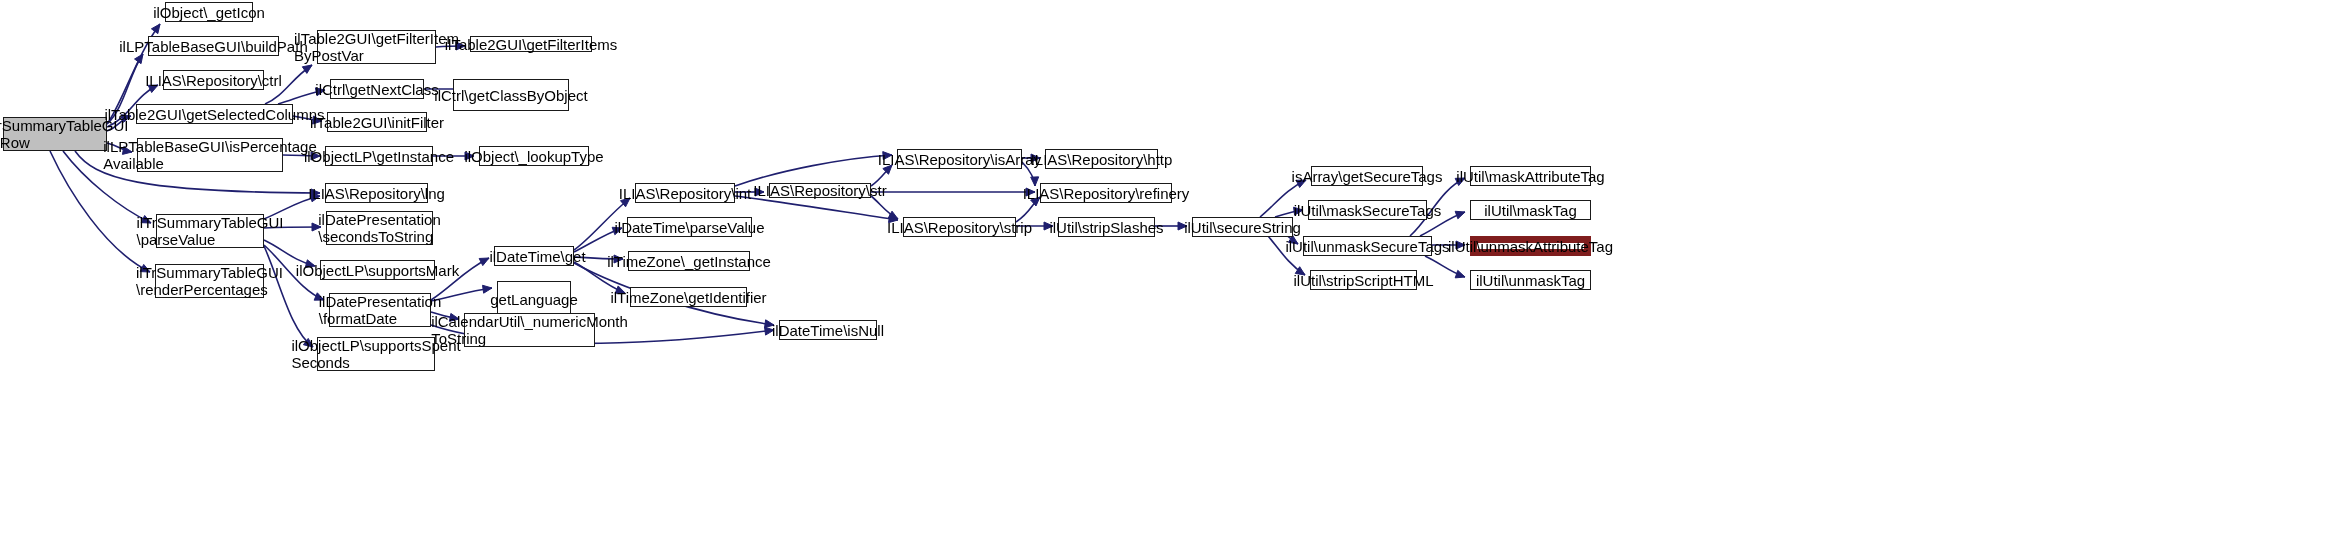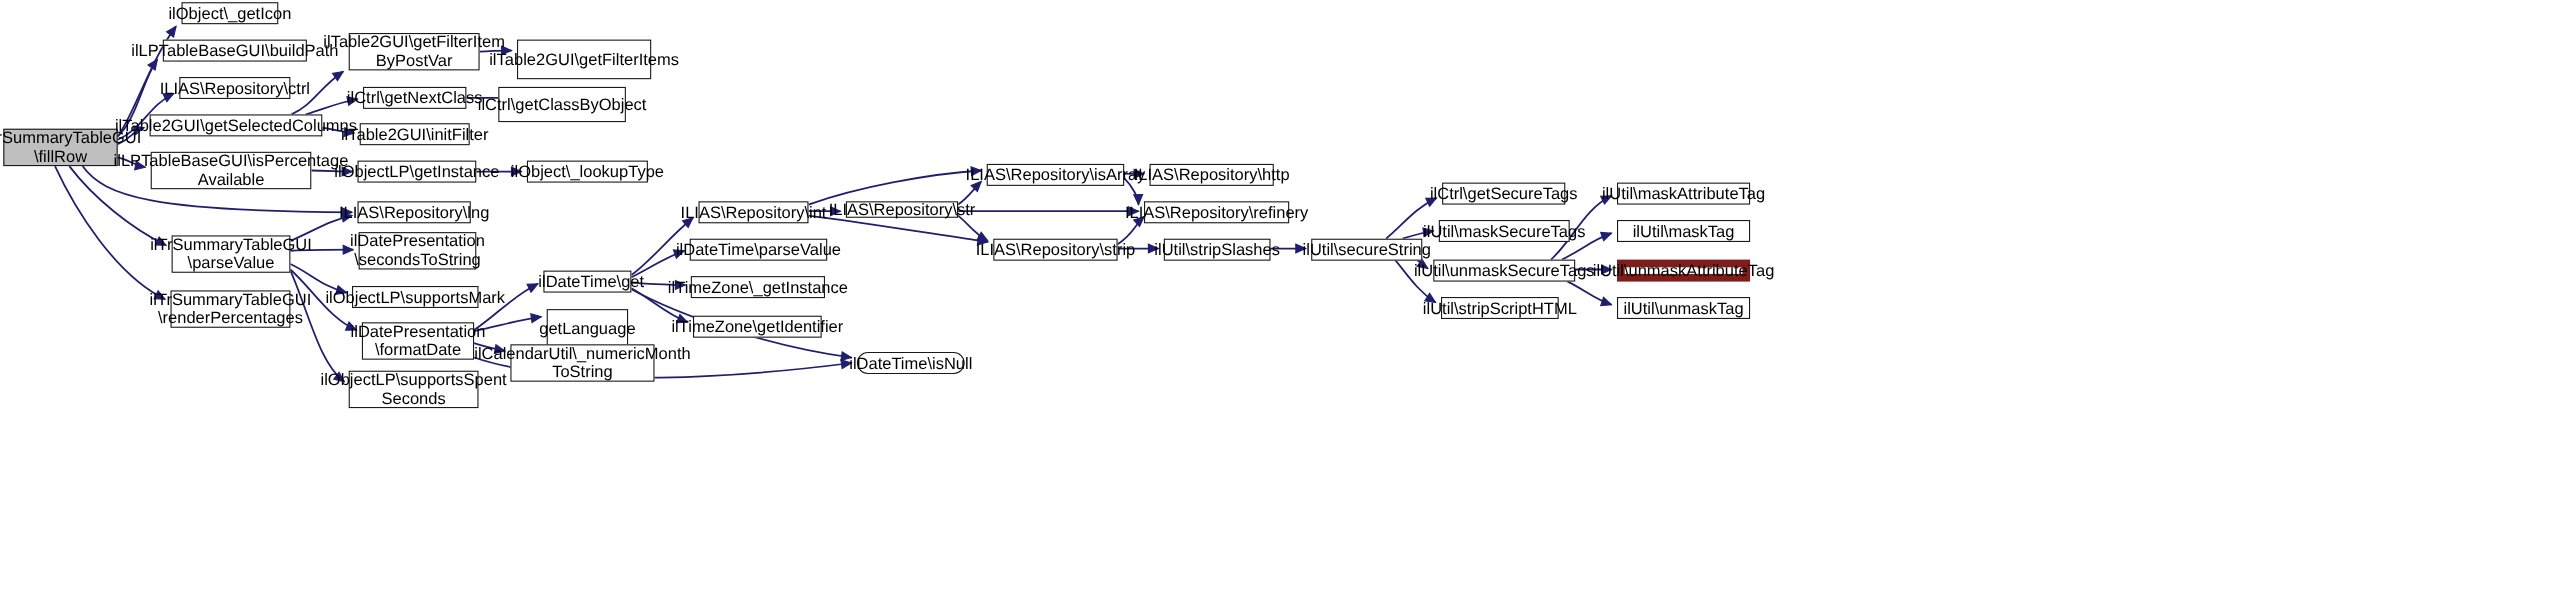--- a/index.html
+++ b/index.html
@@ -1,20 +1,20 @@
 <!DOCTYPE html>
 <html><head>
 <meta charset="utf-8">
 <style>
   html,body{margin:0;padding:0;background:#ffffff;}
   #canvas{position:relative;width:2328px;height:553px;background:#ffffff;
           font-family:"Liberation Sans", sans-serif;overflow:hidden;}
   .node{position:absolute;box-sizing:border-box;border:1px solid #1a1a1a;
         background:#ffffff;color:#000000;font-size:15px;line-height:17px;
-        display:flex;align-items:center;justify-content:center;text-align:center;
+        display:flex;align-items:center;justify-content:center;text-align:left;
         white-space:pre-line;padding:1px 4px;}
   .node.root{background:#bfbfbf;border:1px solid #1a1a1a;}
   .node.red{border:7px solid #7f1d1d;}
   svg.edges{position:absolute;left:0;top:0;width:2328px;height:553px;
             pointer-events:none;overflow:visible;}
   svg.edges path{fill:none;stroke:#1f1f6e;stroke-width:1.6px;}
   svg.edges polygon{fill:#1f1f6e;stroke:#1f1f6e;stroke-width:1px;}
 </style>
 </head>
 <body>
@@ -226,47 +226,47 @@
       <div class="node" style="left: 325px; top: 183px; width: 103px; height: 20px;">ILIAS\Repository\lng</div>
       <div class="node" style="left: 156px; top: 214px; width: 108px; height: 34px;">ilTrSummaryTableGUI
 \parseValue</div>
       <div class="node" style="left: 155px; top: 264px; width: 109px; height: 34px;">ilTrSummaryTableGUI
 \renderPercentages</div>
       <div class="node" style="left: 317px; top: 30px; width: 119px; height: 34px;">ilTable2GUI\getFilterItem
 ByPostVar</div>
       <div class="node" style="left: 330px; top: 79px; width: 94px; height: 20px;">ilCtrl\getNextClass</div>
       <div class="node" style="left: 327px; top: 112px; width: 100px; height: 20px;">ilTable2GUI\initFilter</div>
       <div class="node" style="left: 325px; top: 146px; width: 108px; height: 20px;">ilObjectLP\getInstance</div>
-      <div class="node" style="left: 470px; top: 36px; width: 122px; height: 36px;">ilTable2GUI\getFilterItems</div>
+      <div class="node" style="left: 470px; top: 36px; width: 122px; height: 16px;">ilTable2GUI\getFilterItems</div>
       <div class="node" style="left: 453px; top: 79px; width: 116px; height: 32px;">ilCtrl\getClassByObject</div>
       <div class="node" style="left: 479px; top: 146px; width: 110px; height: 20px;">ilObject\_lookupType</div>
       <div class="node" style="left: 326px; top: 211px; width: 107px; height: 34px;">ilDatePresentation
 \secondsToString</div>
       <div class="node" style="left: 320px; top: 260px; width: 115px; height: 20px;">ilObjectLP\supportsMark</div>
       <div class="node" style="left: 329px; top: 293px; width: 102px; height: 34px;">ilDatePresentation
 \formatDate</div>
       <div class="node" style="left: 317px; top: 337px; width: 118px; height: 34px;">ilObjectLP\supportsSpent
 Seconds</div>
       <div class="node" style="left: 494px; top: 246px; width: 80px; height: 20px; padding-left: 11px;">ilDateTime\get</div>
       <div class="node" style="left: 497px; top: 281px; width: 74px; height: 36px;">getLanguage</div>
       <div class="node" style="left: 464px; top: 313px; width: 131px; height: 34px;">ilCalendarUtil\_numericMonth
 ToString</div>
       <div class="node" style="left: 627px; top: 217px; width: 125px; height: 20px;">ilDateTime\parseValue</div>
       <div class="node" style="left: 628px; top: 251px; width: 122px; height: 20px;">ilTimeZone\_getInstance</div>
       <div class="node" style="left: 630px; top: 287px; width: 117px; height: 20px;">ilTimeZone\getIdentifier</div>
-      <div class="node" style="left: 779px; top: 320px; width: 98px; height: 20px; border-radius: 10px;">ilDateTime\isNull</div>
+      <div class="node" style="left: 779px; top: 320px; width: 98px; height: 20px;">ilDateTime\isNull</div>
       <div class="node" style="left: 635px; top: 183px; width: 100px; height: 20px;">ILIAS\Repository\int</div>
       <div class="node" style="left: 769px; top: 183px; width: 102px; height: 15px;">ILIAS\Repository\str</div>
       <div class="node" style="left: 897px; top: 149px; width: 125px; height: 20px;">ILIAS\Repository\isArray</div>
       <div class="node" style="left: 903px; top: 217px; width: 113px; height: 20px;">ILIAS\Repository\strip</div>
       <div class="node" style="left: 1045px; top: 149px; width: 113px; height: 20px;">ILIAS\Repository\http</div>
       <div class="node" style="left: 1040px; top: 183px; width: 132px; height: 20px;">ILIAS\Repository\refinery</div>
       <div class="node" style="left: 1058px; top: 217px; width: 97px; height: 20px;">ilUtil\stripSlashes</div>
       <div class="node" style="left: 1192px; top: 217px; width: 101px; height: 20px;">ilUtil\secureString</div>
-      <div class="node" style="left: 1311px; top: 166px; width: 112px; height: 20px;">ilCtrl\getSecureTags</div>
+      <div class="node" style="left: 1311px; top: 166px; width: 112px; height: 20px;">isArray\getSecureTags</div>
       <div class="node" style="left: 1308px; top: 200px; width: 119px; height: 20px;">ilUtil\maskSecureTags</div>
       <div class="node" style="left: 1303px; top: 236px; width: 129px; height: 20px;">ilUtil\unmaskSecureTags</div>
       <div class="node" style="left: 1310px; top: 270px; width: 107px; height: 20px;">ilUtil\stripScriptHTML</div>
       <div class="node" style="left: 1470px; top: 166px; width: 121px; height: 20px;">ilUtil\maskAttributeTag</div>
       <div class="node" style="left: 1470px; top: 200px; width: 121px; height: 20px;">ilUtil\maskTag</div>
       <div class="node red" style="left: 1470px; top: 236px; width: 121px; height: 20px;">ilUtil\unmaskAttributeTag</div>
       <div class="node" style="left: 1470px; top: 270px; width: 121px; height: 20px;">ilUtil\unmaskTag</div>
     </div>
 </div>
 

